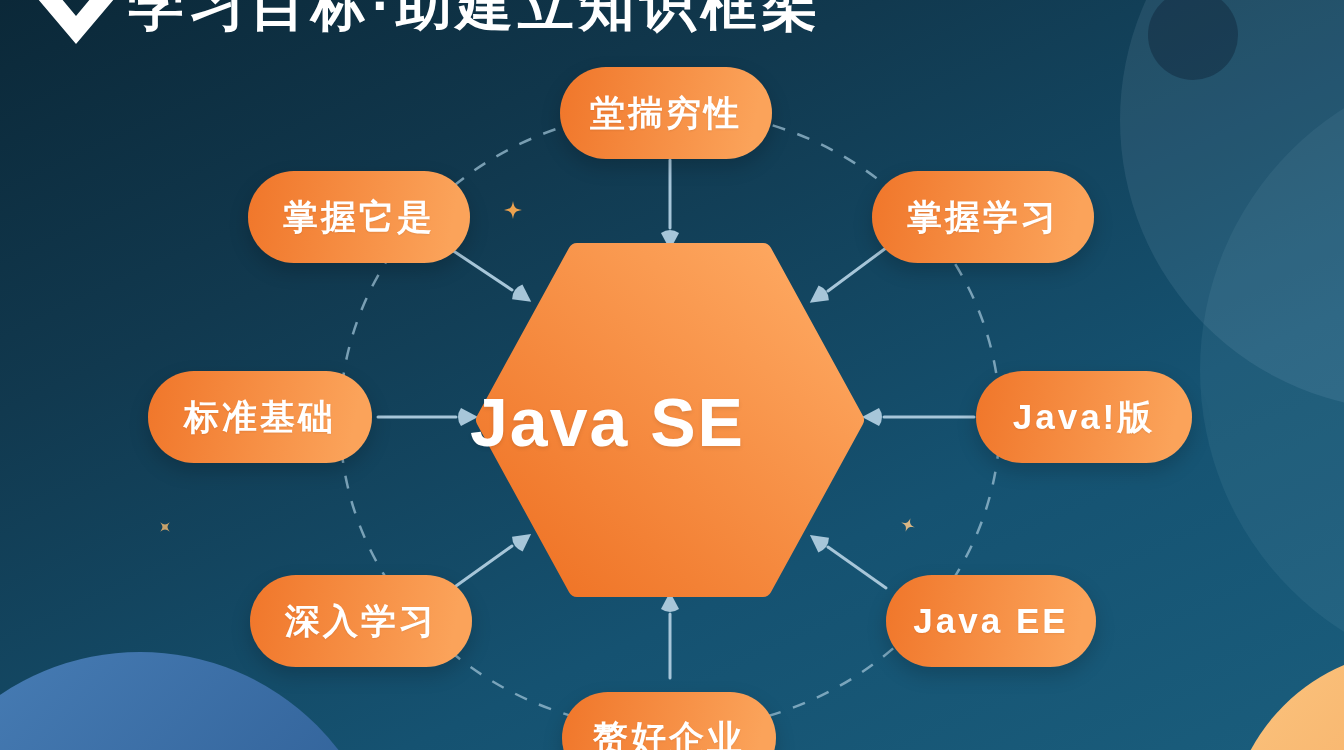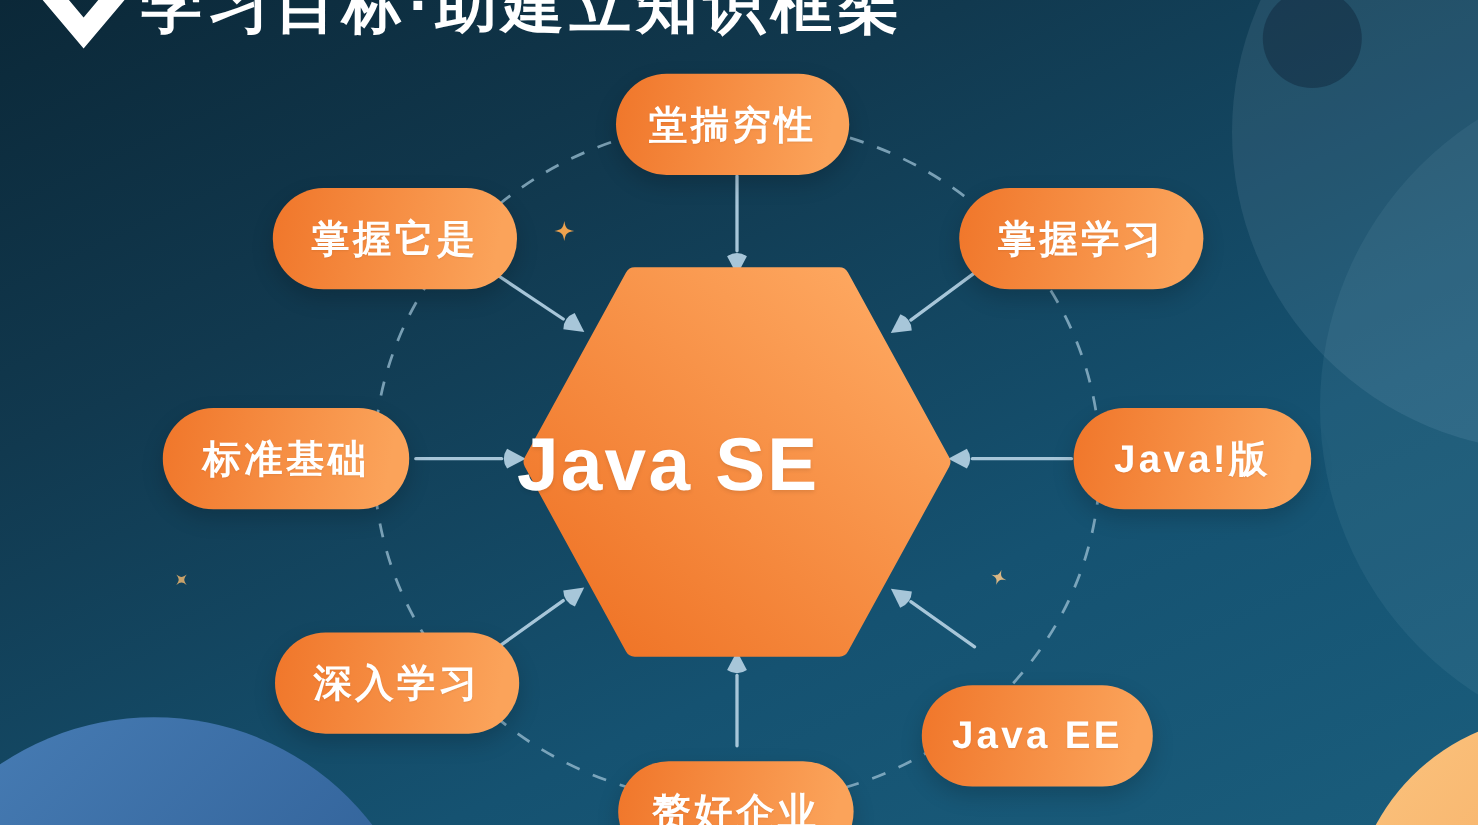--- a/index.html
+++ b/index.html
@@ -133,16 +133,16 @@
   </svg>
 
   <div class="center-label">Java SE</div>
 
   <div class="node" style="left:560px; top:67px; width:212px;">堂揣穷性</div>
   <div class="node" style="left:872px; top:171px; width:222px;">掌握学习</div>
   <div class="node" style="left:248px; top:171px; width:222px;">掌握它是</div>
   <div class="node" style="left:148px; top:371px; width:224px;">标准基础</div>
   <div class="node" style="left:976px; top:371px; width:216px;">Java!版</div>
   <div class="node" style="left:250px; top:575px; width:222px;">深入学习</div>
-  <div class="node" style="left:838px; top:575px; width:210px;margin-top:48px;">Java EE</div>
+  <div class="node" style="left:886px; top:575px; width:210px;">Java EE</div>
   <div class="node" style="left:562px; top:692px; width:214px;">赘好企业</div>
 
 </div>
 
 </body></html>

